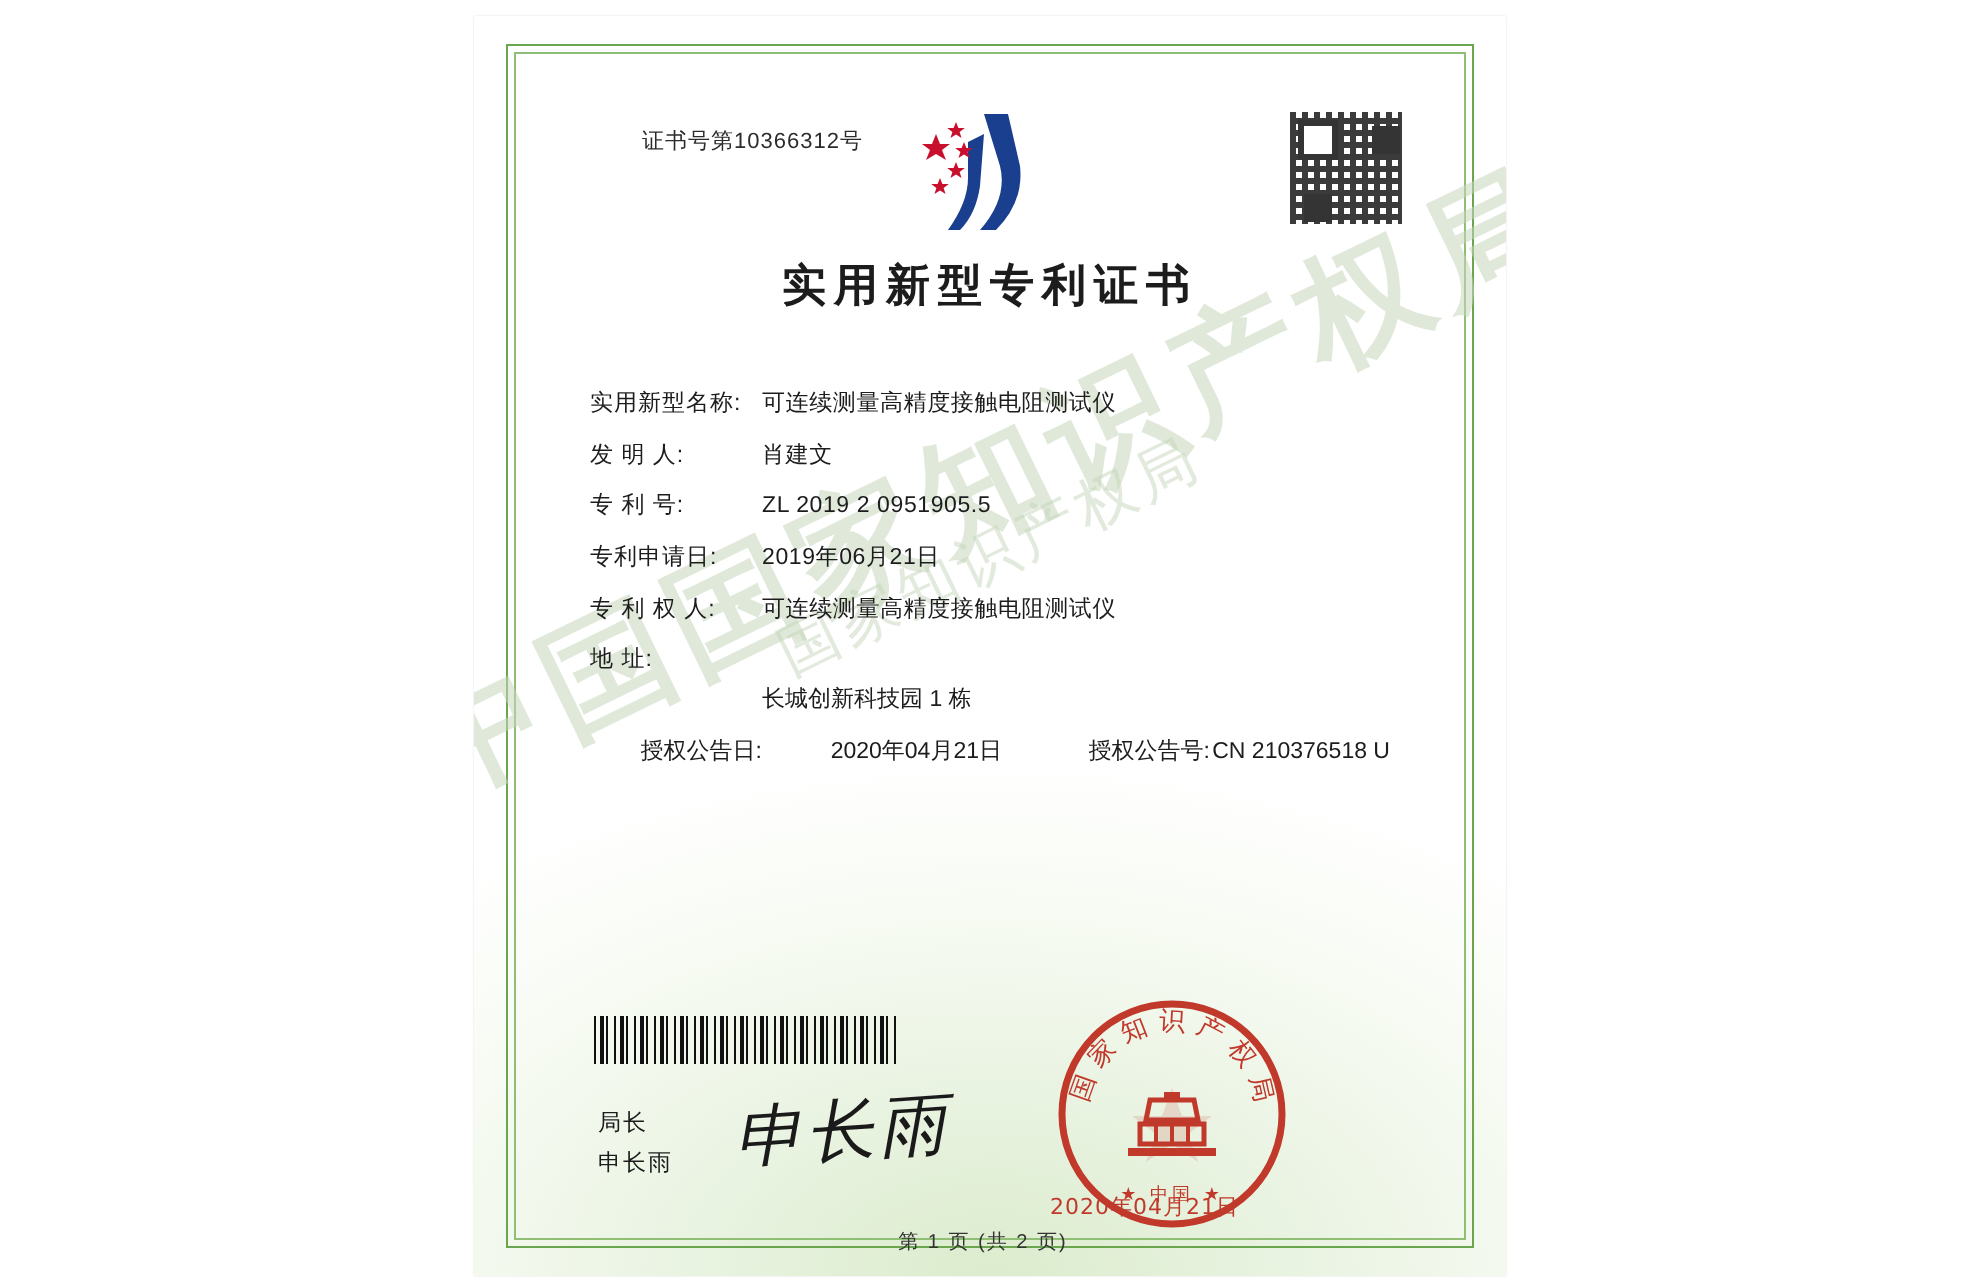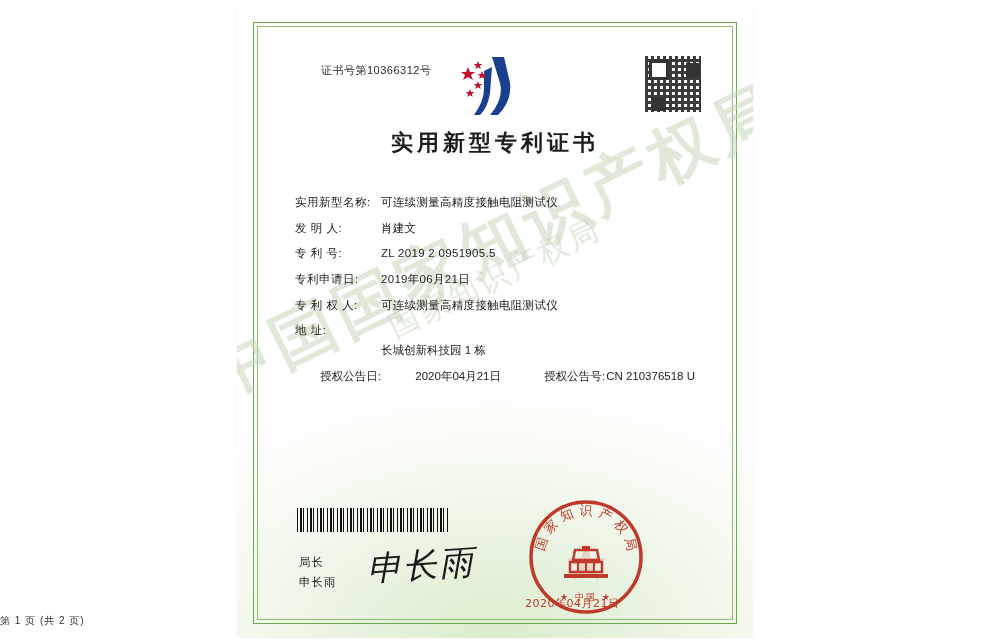--- a/index.html
+++ b/index.html
@@ -242,21 +242,21 @@
     color: #c0392b;
     letter-spacing: 0.5px;
     font-family: "DejaVu Sans", sans-serif;
   }
 
   .footer {
     position: absolute;
     left: 0;
     right: 0;
     bottom: 16px;
-    text-align: left;
+    text-align: center;
     font-size: 10px;
     color: #333;
     letter-spacing: 1px;
   }
 </style>
 </head>
 <body>
 
 <div class="page">
 

